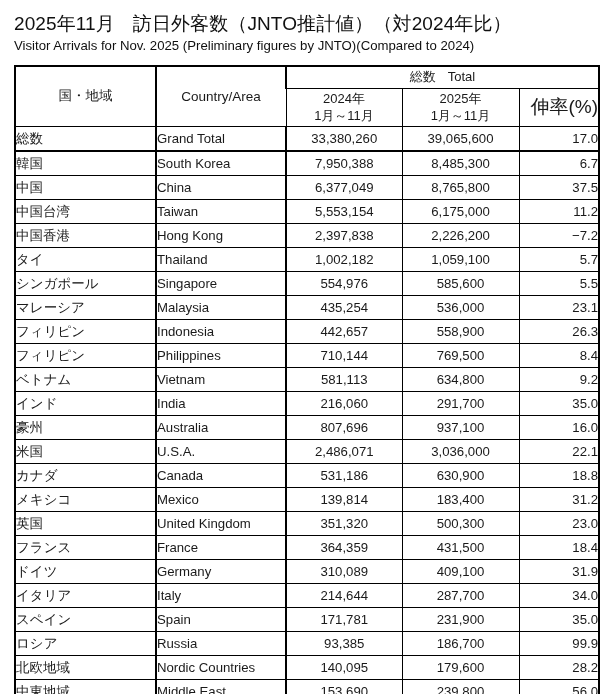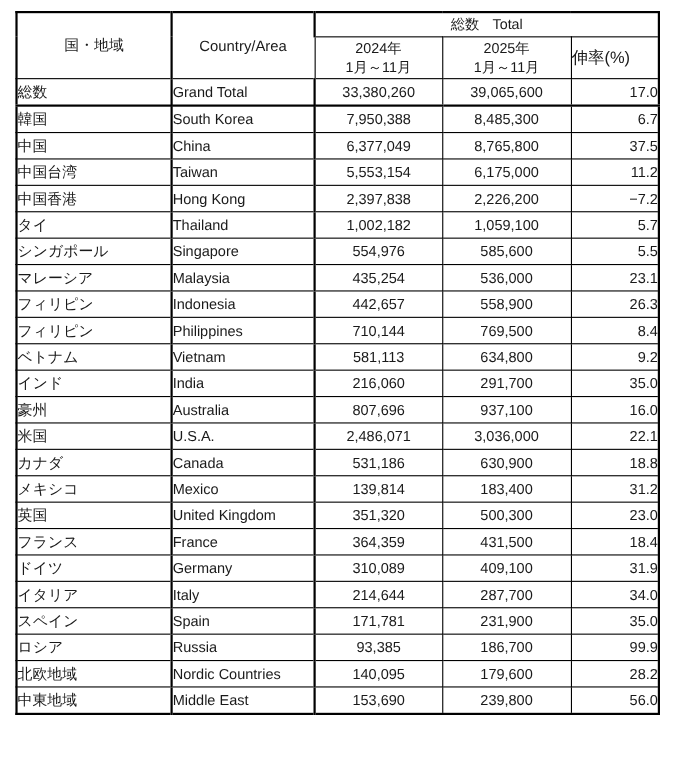--- a/index.html
+++ b/index.html
@@ -102,22 +102,22 @@
   .th-year {
     text-align: center;
     font-size: 13px;
     height: 38px;
     line-height: 17px;
     padding: 1px 0 2px;
     margin-top: 39px;
   }
   .th-year .l2 { display: block; }
   .th-rate {
-    text-align: left;
-    font-size: 15px;
+    text-align: right;
+    font-size: 19px;
     height: 38px;
   }
 
   
   td.jp {
     font-size: 13.5px;
     padding-left: 4px;
     height: 23px;
     line-height: 23px;
     white-space: nowrap;
@@ -155,20 +155,24 @@
   }
   tr.first-head th {
     border-top: none;
   }
 </style>
 </head>
 <body>
 
 <div class="page">
 
+  <div class="title-block">
+    <div class="main-title"><span>2025年11月</span><span class="t-gap"></span><span>訪日外客数（JNTO推計値）（対2024年比）</span></div>
+    <div class="sub-title">Visitor Arrivals for Nov. 2025 (Preliminary figures by JNTO)(Compared to 2024)</div>
+  </div>
 
   <div class="table-wrap">
     <table class="jnto">
       <colgroup>
         <col class="c-jp">
           <col class="c-en">
           <col class="c-y1">
           <col class="c-y2">
           <col class="c-rate">
       </colgroup>

